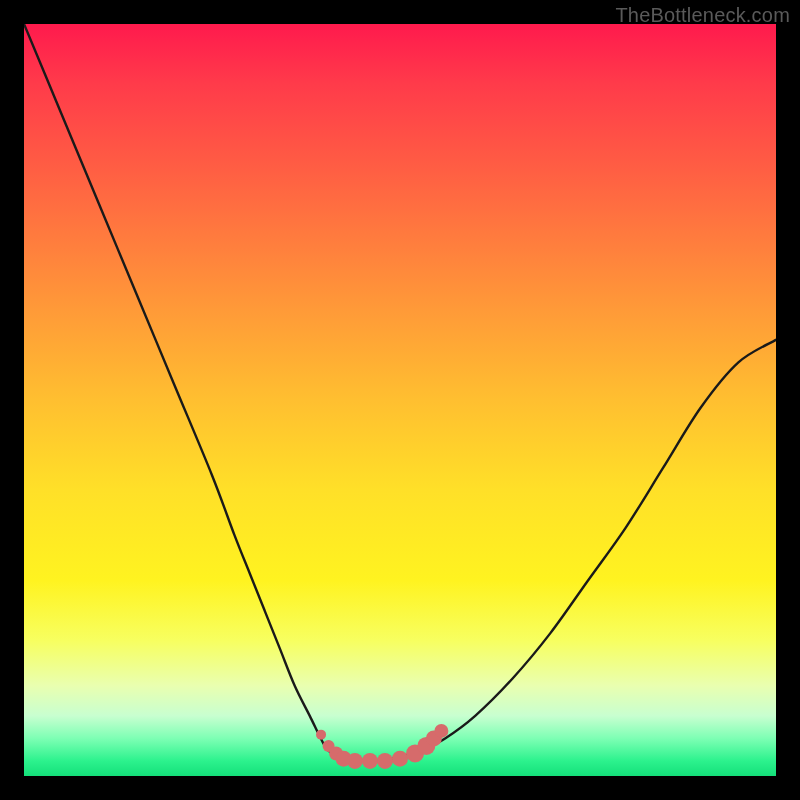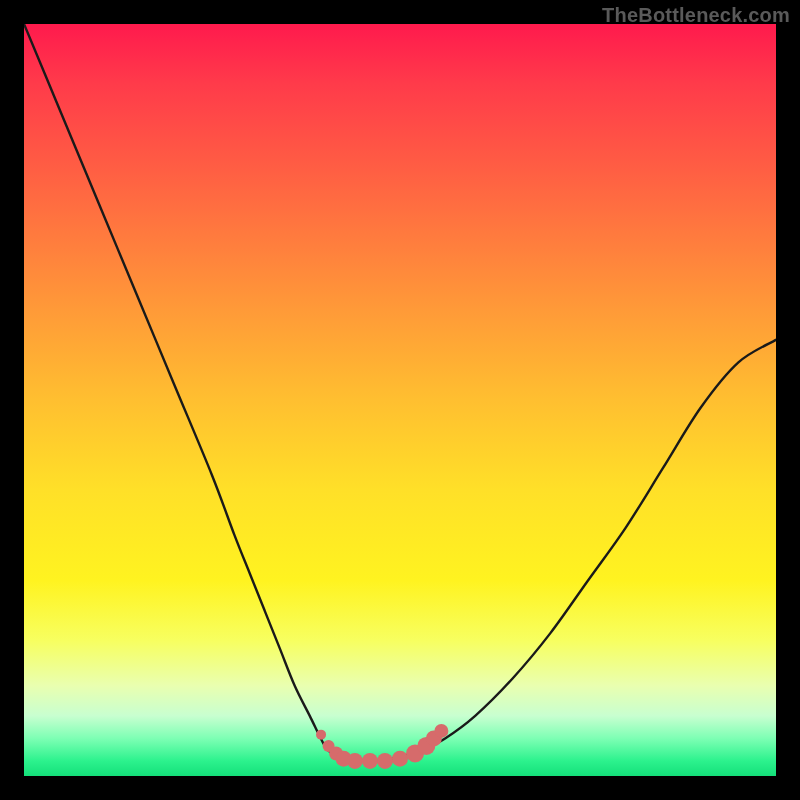--- a/index.html
+++ b/index.html
@@ -46,21 +46,21 @@
     width: 100%;
     height: 100%;
   }
   .watermark {
     position: absolute;
     top: 4px;
     right: 10px;
     color: #5a5a5a;
     font-size: 20px;
     letter-spacing: 0.2px;
-    font-weight: 700;
+    font-weight: 400;
   }
 </style>
 </head>
 <body>
 
 <div class="frame">
   <div class="gradient"></div>
   <svg class="curve-svg" viewBox="0 0 752 752" preserveAspectRatio="none">
     <g id="curve-group">
         <path d="M 0 0 C 6.266666666666667 15.040000000000001, 25.06666666666667 60.16000000000001, 37.6 90.24000000000001 C 50.13333333333333 120.32000000000001, 62.66666666666667 150.40000000000003, 75.2 180.48000000000002 C 87.73333333333333 210.56, 100.26666666666667 240.64, 112.8 270.71999999999997 C 125.33333333333333 300.79999999999995, 137.86666666666667 330.88, 150.4 360.96 C 162.93333333333334 391.03999999999996, 177.97333333333333 426.1333333333333, 188 451.2 C 198.02666666666667 476.26666666666665, 204.29333333333335 495.06666666666666, 210.56000000000003 511.36 C 216.8266666666667 527.6533333333333, 220.58666666666667 536.4266666666667, 225.6 548.96 C 230.61333333333332 561.4933333333333, 235.62666666666667 574.0266666666666, 240.64000000000001 586.56 C 245.65333333333336 599.0933333333332, 250.66666666666669 611.6266666666667, 255.68 624.16 C 260.6933333333333 636.6933333333333, 265.70666666666665 650.48, 270.71999999999997 661.76 C 275.7333333333333 673.04, 280.74666666666667 681.8133333333334, 285.76 691.84 C 290.7733333333333 701.8666666666667, 297.04 715.6533333333333, 300.8 721.92 C 304.56 728.1866666666666, 305.81333333333333 727.5600000000001, 308.32 729.44 C 310.82666666666665 731.32, 313.3333333333333 731.9466666666667, 315.84 733.2 C 318.34666666666664 734.4533333333334, 319.6 736.3333333333334, 323.36 736.96 C 327.12 737.5866666666667, 333.3866666666667 736.96, 338.40000000000003 736.96 C 343.41333333333336 736.96, 347.17333333333335 737.5866666666667, 353.44 736.96 C 359.70666666666665 736.3333333333334, 368.48 735.08, 376 733.2 C 383.52 731.32, 391.03999999999996 728.8133333333333, 398.56 725.68 C 406.08000000000004 722.5466666666666, 412.34666666666675 720.04, 421.12000000000006 714.4 C 429.8933333333334 708.76, 439.92 701.8666666666667, 451.2 691.84 C 462.47999999999996 681.8133333333334, 476.26666666666665 668.0266666666666, 488.8 654.24 C 501.33333333333337 640.4533333333334, 513.8666666666667 625.4133333333333, 526.4 609.12 C 538.9333333333333 592.8266666666667, 551.4666666666667 574.0266666666666, 564 556.48 C 576.5333333333333 538.9333333333334, 589.0666666666667 522.64, 601.6 503.84 C 614.1333333333333 485.03999999999996, 626.6666666666666 463.73333333333335, 639.1999999999999 443.68 C 651.7333333333332 423.62666666666667, 664.2666666666668 401.06666666666666, 676.8000000000001 383.52 C 689.3333333333334 365.9733333333333, 701.8666666666667 349.67999999999995, 714.4 338.4 C 726.9333333333333 327.12, 745.7333333333333 319.6, 752 315.84000000000003" fill="none" stroke="#1a1a1a" stroke-width="2.4" stroke-linecap="round"></path>

